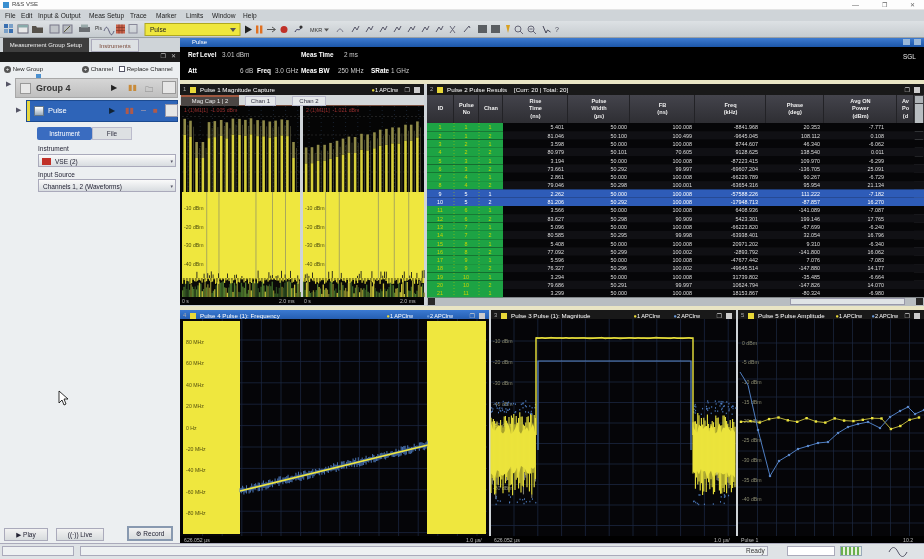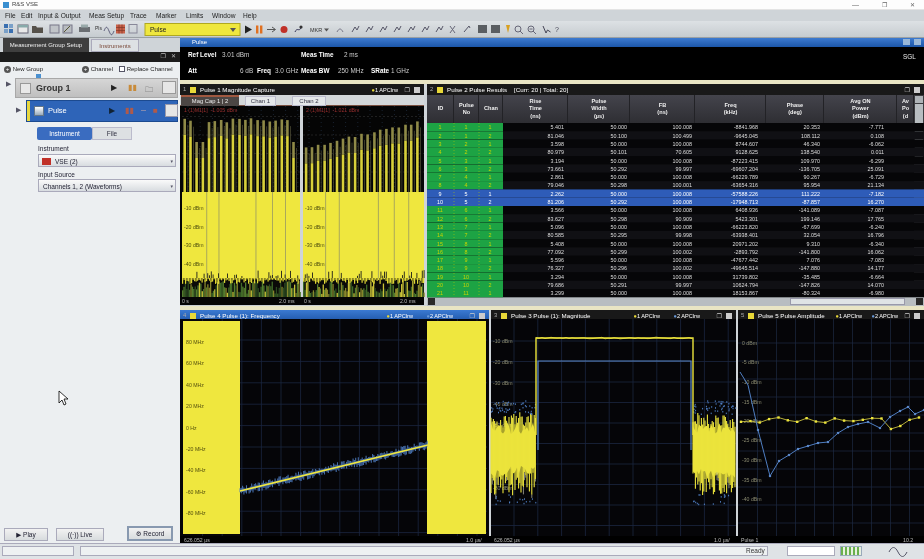--- a/index.html
+++ b/index.html
@@ -82,21 +82,21 @@
      <span class="abs" style="right:14px;top:0;color:#bbb;font-size:6px;">❐</span>
      <span class="abs" style="right:4px;top:0;color:#bbb;font-size:6px;">✕</span>
   </div>
   <div class="abs" style="left:4px;top:28px;font-size:6px;color:#222;"><span style="display:inline-block;width:7px;height:7px;border-radius:50%;background:#555;color:#fff;font-size:6px;text-align:center;line-height:7px;vertical-align:middle;">+</span> New Group</div>
   <div class="abs" style="left:82px;top:28px;font-size:6px;color:#222;"><span style="display:inline-block;width:7px;height:7px;border-radius:50%;background:#555;color:#fff;font-size:6px;text-align:center;line-height:7px;vertical-align:middle;">+</span> Channel</div>
   <div class="abs" style="left:119px;top:28px;font-size:6px;color:#222;"><span style="display:inline-block;width:6px;height:6px;border:1px solid #556;background:#fff;vertical-align:middle;"></span> Replace Channel</div>
   <span class="abs" style="left:6px;top:42px;color:#556;font-size:7px;">▶</span>
   <div class="abs" style="left:36px;top:36px;width:5px;height:4px;background:#4a90d0;"></div>
   <div class="abs" style="left:15px;top:40px;width:163px;height:20px;background:linear-gradient(#d6d6d6,#bfbfbf);border:1px solid #a8a8a8;">
     <div class="abs" style="left:4px;top:4px;width:11px;height:11px;background:#e8e8e8;border:1px solid #999;"></div>
-    <span class="abs" style="left:20px;top:4px;font-size:9px;font-weight:bold;color:#333;">Group 1</span>
+    <span class="abs" style="left:20px;top:4px;font-size:9px;font-weight:bold;color:#333;">Group 4</span>
     <span class="abs" style="left:95px;top:4px;font-size:8px;color:#222;">▶</span>
     <span class="abs" style="left:112px;top:4px;font-size:8px;color:#c88b3a;">▮▮</span>
     <span class="abs" style="left:129px;top:4px;font-size:8px;color:#555;">🗀</span>
     <div class="abs" style="left:146px;top:2px;width:14px;height:13px;background:#e6e6e6;border:1px solid #999;"></div>
   </div>
   <span class="abs" style="left:16px;top:68px;color:#556;font-size:7px;">▶</span>
   <div class="abs" style="left:26px;top:62px;width:152px;height:22px;background:#2e64b8;border:1px solid #1c4a90;">
     <div class="abs" style="left:0;top:0;width:3px;height:20px;background:#e8d840;"></div>
     <div class="abs" style="left:7px;top:5px;width:10px;height:10px;background:linear-gradient(#fff,#9ab);border:1px solid #678;"></div>
     <span class="abs" style="left:21px;top:5px;font-size:7.5px;color:#fff;">Pulse</span>

